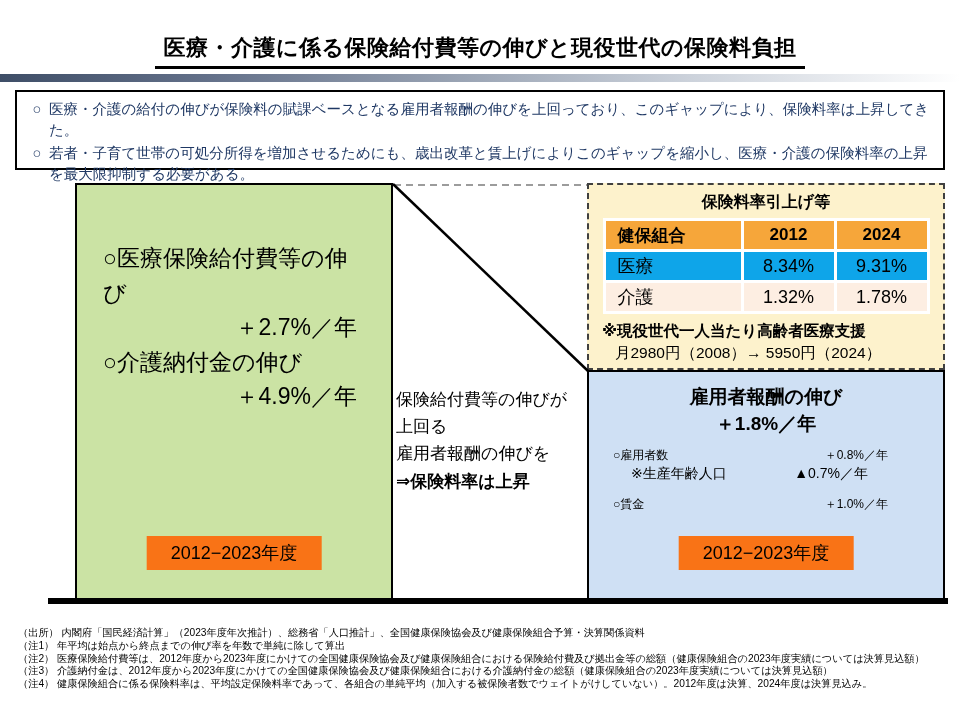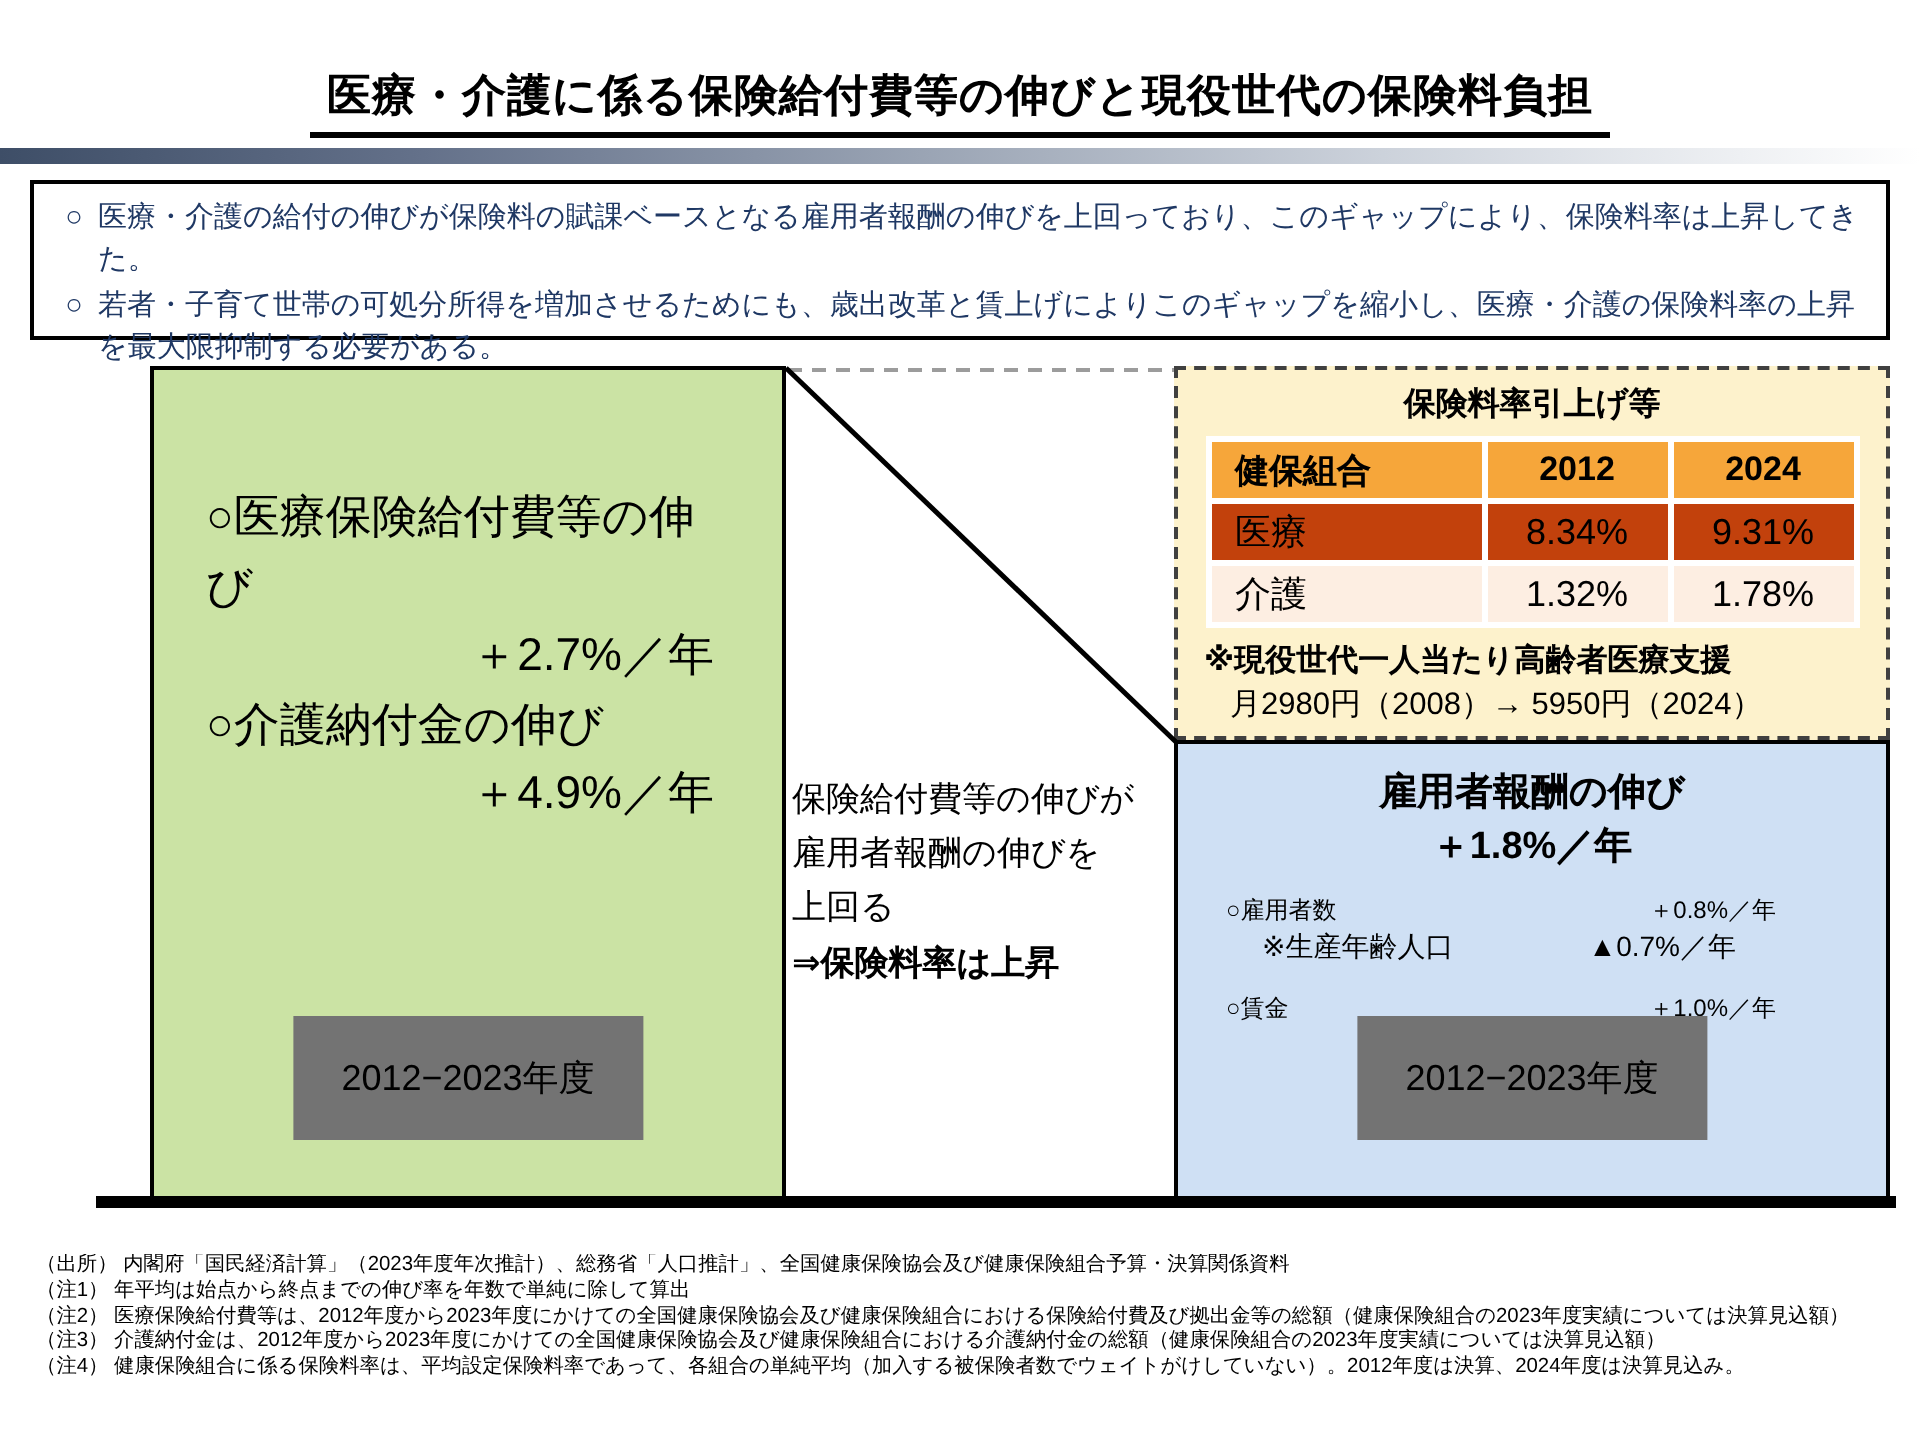--- a/index.html
+++ b/index.html
@@ -17,34 +17,34 @@
   .bullet{display:flex;font-size:14.5px;color:#1f3864;line-height:1.42;margin-bottom:3px;}
   .bullet .marker{flex:0 0 24px;text-align:center;}
   .bullet .text{flex:1;}
   
   .box{position:absolute;box-sizing:border-box;}
   .box-benefits{left:75px;top:183px;width:318px;height:417px;background:#cbe3a4;border:2px solid #000;}
   .benefits-title{margin-top:50px;text-align:center;font-weight:bold;font-size:19px;line-height:1.45;}
   .benefits-items{margin-top:56px;padding:0 34px 0 26px;font-size:23px;line-height:1.5;}
   .item-label{text-align:left;}
   .item-value{text-align:right;}
-  .period-badge{position:absolute;left:50%;transform:translateX(-50%);bottom:28px;background:#737373;
-                font-size:18px;padding:19px 24px;white-space:nowrap;}
+  .period-badge{position:absolute;left:50%;transform:translateX(-50%);bottom:28px;background:#f97316;
+                font-size:18px;padding:5px 24px;white-space:nowrap;}
   
   .gap-note{position:absolute;left:396px;top:386px;width:188px;font-size:17px;line-height:1.6;}
   .gap-conclusion{font-weight:bold;}
   
   .box-premium{left:587px;top:183px;width:358px;height:187px;background:#fdf2cc;border:2px dashed #404040;}
   .premium-title{margin-top:7px;text-align:center;font-weight:bold;font-size:16px;}
   .premium-table{margin:5px auto 0;border-collapse:separate;border-spacing:3px;background:#fff;}
   .premium-table th{background:#f6a63a;color:#000000;font-weight:bold;font-size:17px;height:26px;}
   .premium-table td{height:26px;font-size:18px;}
   .col-label{width:122px;text-align:left;padding-left:12px;}
   .col-num{width:88px;text-align:center;}
-  .row-a td{background:#c2410c;}
+  .row-a td{background:#0ea5e9;}
   .row-b td{background:#fdeee2;}
   .premium-note{margin-top:6px;padding-left:13px;font-size:15.5px;line-height:1.4;}
   .premium-note-title{font-weight:bold;}
   .premium-note-value{padding-left:13px;}
   
   .box-comp{left:587px;top:370px;width:358px;height:230px;background:#cfe0f4;border:2px solid #000;}
   .comp-title{margin-top:12px;text-align:center;font-weight:bold;font-size:19px;line-height:1.4;}
   .comp-items{margin-top:10px;padding:0 55px 0 24px;}
   .comp-row{display:flex;justify-content:space-between;font-size:12px;line-height:1.4;}
   .comp-subrow{display:flex;justify-content:space-between;font-size:14px;padding:1px 20px 0 18px;gap:44px;}
@@ -81,22 +81,22 @@
       <div class="item-label">○医療保険給付費等の伸び</div>
       <div class="item-value">＋2.7%／年</div>
       <div class="item-label">○介護納付金の伸び</div>
       <div class="item-value">＋4.9%／年</div>
     </div>
     <div class="period-badge">2012−2023年度</div>
   </div>
 
   <div class="gap-note">
     <div>保険給付費等の伸びが</div>
+    <div>上回る</div>
     <div>雇用者報酬の伸びを</div>
-    <div>上回る</div>
     <div class="gap-conclusion">⇒保険料率は上昇</div>
   </div>
 
   <div class="box box-premium">
     <div class="premium-title">保険料率引上げ等</div>
     <table class="premium-table">
       <tbody>
           <tr>
         <th class="col-label">健保組合</th>
         <th class="col-num">2012</th>

